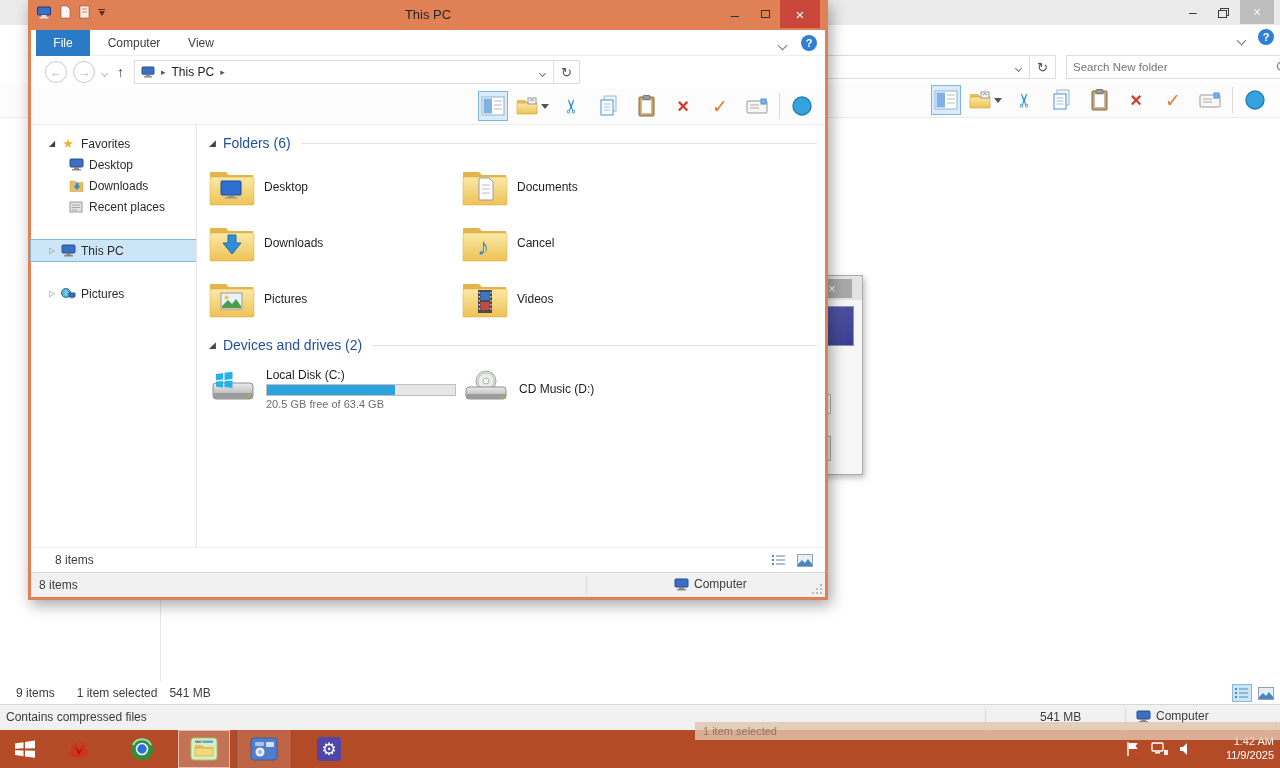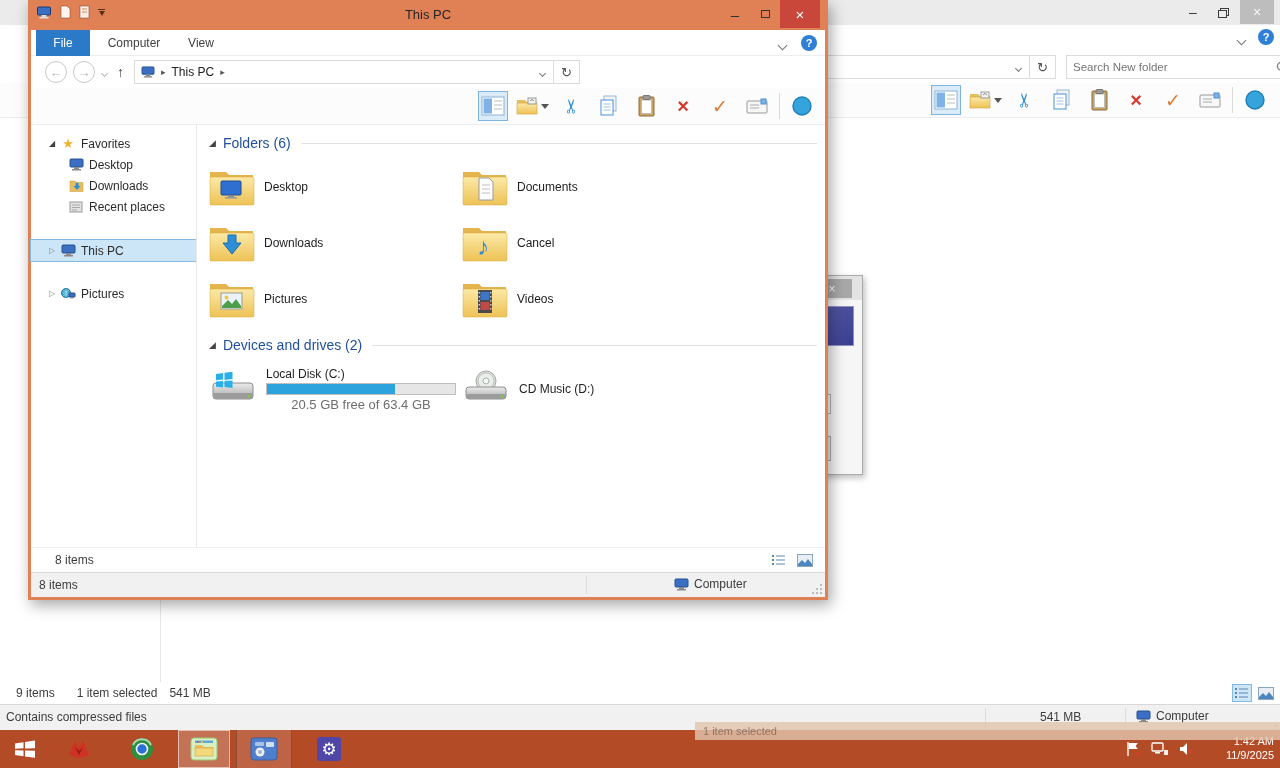--- a/index.html
+++ b/index.html
@@ -98,21 +98,21 @@
   .grp-marker { font-size:9px; color:#444; margin-right:7px; }
   .grp-title { font-size:14px; color:#1f4f9e; white-space:nowrap; }
   .grp-rule { flex:1; height:1px; background:#e2e2e2; margin-left:10px; }
   .tiles { display:grid; grid-template-columns:253px 253px; grid-auto-rows:56px; margin-bottom:8px; }
   .tile { display:flex; align-items:center; gap:9px; }
   .tile-label { font-size:12px; color:#1e1e1e; }
   .drive-info { display:flex; flex-direction:column; gap:2px; }
   .drive-name { font-size:12px; color:#1e1e1e; }
   .drive-bar { width:190px; height:12px; background:#e6e6e6; border:1px solid #bfbfbf; }
   .drive-bar-fill { height:100%; background:#2da3dd; }
-  .drive-free { font-size:13px; color:#6d6d6d;text-align:center; }
+  .drive-free { font-size:11px; color:#6d6d6d; }
 
   #mw-detailsbar { position:absolute; left:0; right:0; bottom:25px; height:25px; background:#fff; border-top:1px solid #f0f0f0; display:flex; align-items:center; }
   #mw-statusbar { position:absolute; left:0; right:0; bottom:0; height:25px; background:#f1f1f1; border-top:1px solid #d8d8d8; }
 
   
   #taskbar { position:absolute; left:0; top:730px; width:1280px; height:38px; background:#b44b27; z-index:5; }
   .tb-btn { position:absolute; top:0; height:38px; display:flex; align-items:center; justify-content:center; }
   .tb-btn.open { background:rgba(255,255,255,.22); border:1px solid rgba(255,255,255,.55); }
   .tb-btn.pressed { background:rgba(255,255,255,.14); border-left:1px solid rgba(0,0,0,.25); border-right:1px solid rgba(0,0,0,.25); }
   #tray { position:absolute; right:84px; top:0; height:38px; display:flex; align-items:center; gap:9px; }

